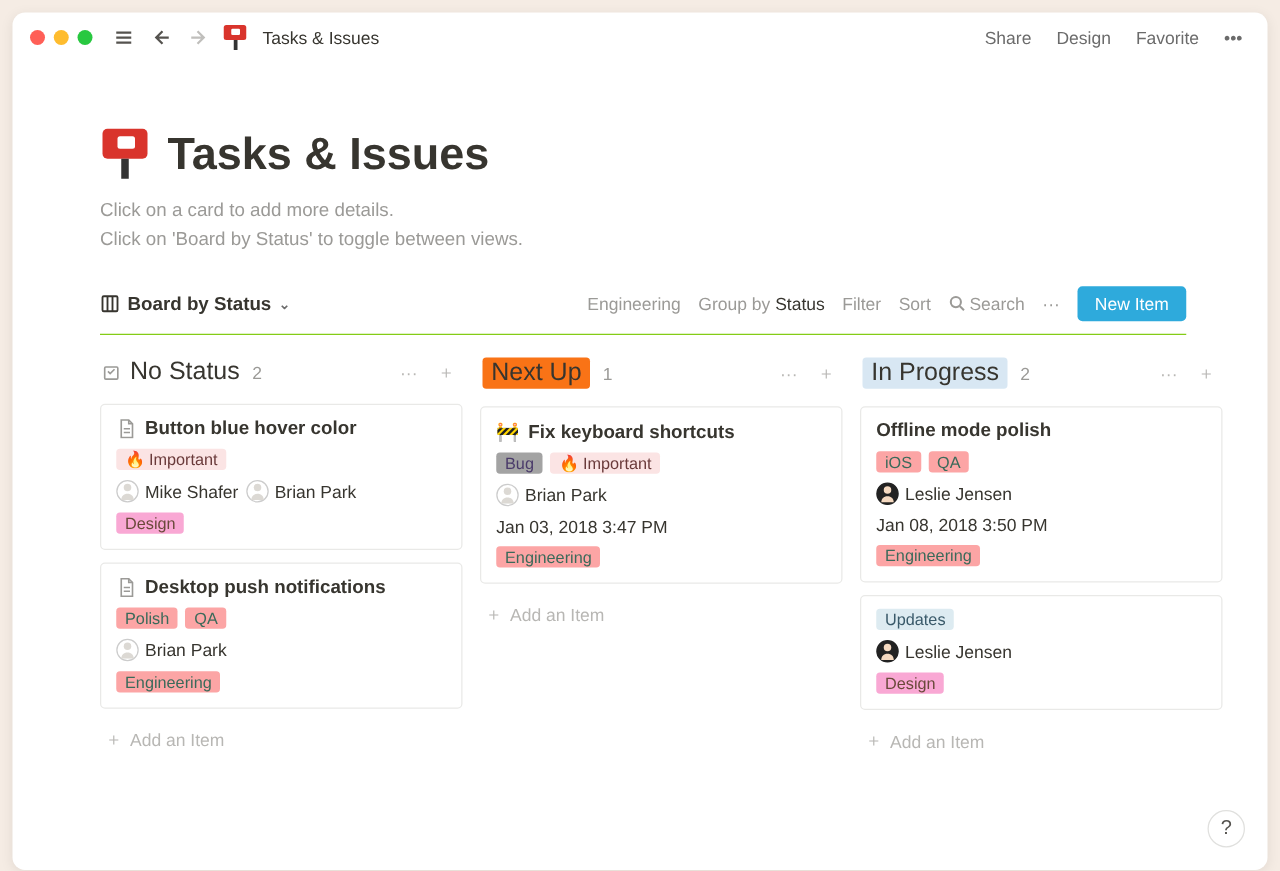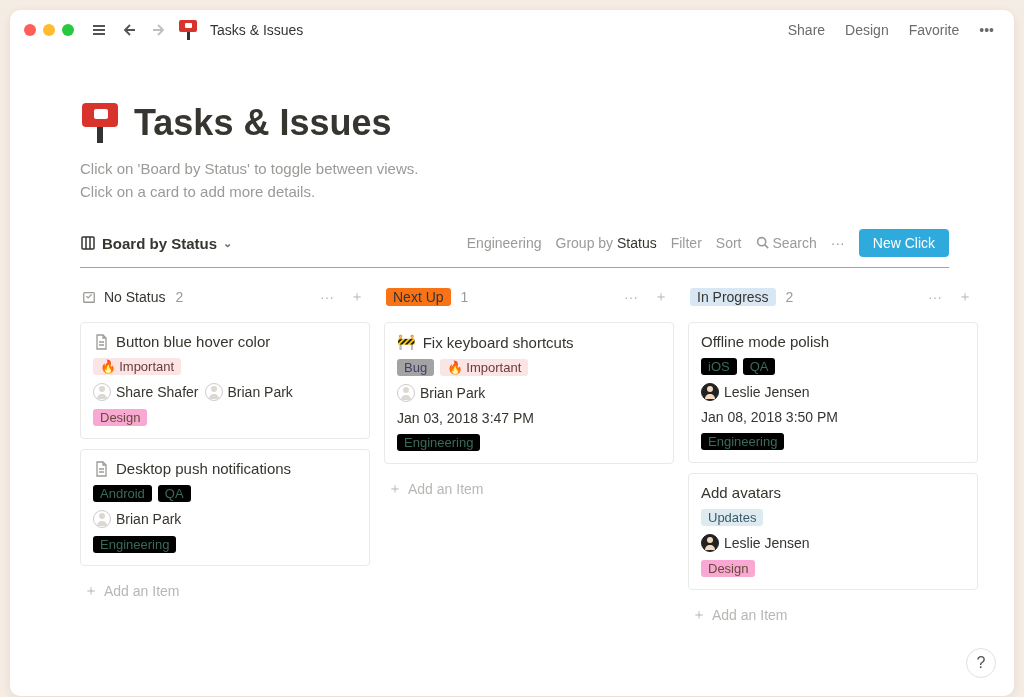--- a/index.html
+++ b/index.html
@@ -57,38 +57,38 @@
   font-size: 14px; cursor: pointer;
 }
 .board {
   display: flex; gap: 14px; margin-top: 14px;
 }
 .col { width: 290px; flex-shrink: 0; }
 .col-head {
   display: flex; align-items: center; gap: 8px; padding: 4px 2px; margin-bottom: 10px;
 }
 .col-icon { color: #9b9a97; }
-.col-name { font-size: 14px; color: #37352f; }
+.col-name { font-size: 20px; color: #37352f; }
 .col-name.chip { background: #f97316; padding: 1px 7px; border-radius: 3px; }
 .col-name.chip.blue { background: #d8e7f3; text-align: center; }
 .col-count { color: #9b9a97; font-size: 14px; margin-left: 2px; }
 .col-head .sp { flex: 1; }
 .col-act { color: #b8b7b4; cursor: pointer; font-size: 14px; padding: 2px 4px; }
 .card {
   border: 1px solid #e9e9e7; border-radius: 4px; padding: 10px 12px 12px;
   margin-bottom: 10px; background: #fff; cursor: pointer;
 }
-.card-title { display: flex; align-items: center; gap: 7px; font-weight: 400; font-size: 15px; color: #37352f; margin-bottom: 8px; }
+.card-title { display: flex; align-items: center; gap: 7px; font-weight: 700; font-size: 15px; color: #37352f; margin-bottom: 8px; }
 .card-title .cic { color: #9b9a97; flex-shrink: 0; }
 .tags { display: flex; gap: 6px; flex-wrap: wrap; margin-bottom: 8px; }
 .tag { font-size: 13px; padding: 1px 7px; border-radius: 3px; display: inline-flex; align-items: center; gap: 3px; }
 .tag.red { background: #fbe4e4; color: #6a3a3a; }
 .tag.purple { background: #a3a3a3; color: #4a3a6a; }
 .tag.orange { background: #f9a8d4; color: #6a4a3a; }
-.tag.green { background: #000000; color: #3a6a5a; }
+.tag.green { background: #fca5a5; color: #3a6a5a; }
 .tag.blue { background: #ddebf1; color: #3a5a6a; }
 .people { display: flex; align-items: center; gap: 6px; margin-bottom: 8px; font-size: 14px; color: #37352f; flex-wrap: wrap; }
 .person { display: flex; align-items: center; gap: 5px; }
 .av { width: 18px; height: 18px; border-radius: 50%; background: #fff; border: 1px solid #ccc; display: inline-flex; align-items: center; justify-content: center; }
 .av svg { width: 12px; height: 14px; }
 .av.dark { background: #222; border-color: #222; }
 .av.dark svg { fill: #f5d9c0; }
 .ts { font-size: 14px; color: #37352f; margin-bottom: 8px; }
 .card .tags:last-child, .card .people:last-child, .card .ts:last-child { margin-bottom: 0; }
 .add-item { color: #b8b7b4; font-size: 14px; padding: 6px 4px; cursor: pointer; display: flex; align-items: center; gap: 6px; }
@@ -148,22 +148,22 @@
   <div class="page">
     <div class="page-head">
       <span class="mailbox-icon mailbox-lg">
           <span class="top"></span>
           <span class="hole"></span>
           <span class="pole"></span>
         </span>
       <h1 class="page-title">Tasks &amp; Issues</h1>
     </div>
     <div class="page-desc">
+      <div>Click on a card to add more details.</div>
       <div>Click on 'Board by Status' to toggle between views.</div>
-      <div>Click on a card to add more details.</div>
     </div>
 
     <div class="view-bar">
       <div class="view-name">
         <svg width="16" height="16" viewBox="0 0 16 16" fill="none" stroke="#37352f" stroke-width="1.5">
             <rect x="2" y="2" width="12" height="12" rx="1"></rect>
             <path d="M6 2v12M10 2v12"></path>
           </svg>
         <span>Board by Status</span>
         <span class="chev">⌄</span>
@@ -174,21 +174,21 @@
       <span class="vb-act">Filter</span>
       <span class="vb-act">Sort</span>
       <span class="vb-act">
         <svg width="13" height="13" viewBox="0 0 16 16" fill="none" stroke="#9b9a97" stroke-width="2" style="vertical-align:-1px">
             <circle cx="7" cy="7" r="5"></circle>
             <path d="M11 11l4 4"></path>
           </svg>
         <span>Search</span>
       </span>
       <span class="vb-act">···</span>
-      <span class="new-btn">New Click</span>
+      <span class="new-btn">New Item</span>
     </div>
 
     <div class="board">
 
       <div class="col">
         <div class="col-head">
           <svg width="14" height="14" viewBox="0 0 16 16" fill="none" stroke="#9b9a97" stroke-width="1.5" class="col-icon">
               <rect x="2" y="3" width="12" height="11" rx="1"></rect>
               <path d="M5 7l2 2 4-4"></path>
             </svg>
@@ -214,21 +214,21 @@
               </span>
           </div>
           <div class="people">
             <span class="person">
                 <span class="av">
                   <svg viewBox="0 0 12 14">
                     <circle cx="6" cy="4" r="3" fill="#dcd9d4"></circle>
                     <path d="M1 14c0-3 2-5 5-5s5 2 5 5" fill="#dcd9d4"></path>
                   </svg>
                 </span>
-                <span>Share Shafer</span>
+                <span>Mike Shafer</span>
               </span>
             <span class="person">
                 <span class="av">
                   <svg viewBox="0 0 12 14">
                     <circle cx="6" cy="4" r="3" fill="#dcd9d4"></circle>
                     <path d="M1 14c0-3 2-5 5-5s5 2 5 5" fill="#dcd9d4"></path>
                   </svg>
                 </span>
                 <span>Brian Park</span>
               </span>
@@ -240,21 +240,21 @@
 
         <div class="card">
           <div class="card-title">
             <svg width="16" height="16" viewBox="0 0 16 16" fill="none" stroke="#9b9a97" stroke-width="1.3" class="cic">
                 <path d="M4 1h6l3 3v11H4z"></path>
                 <path d="M10 1v3h3M6 8h5M6 11h5"></path>
               </svg>
             <span>Desktop push notifications</span>
           </div>
           <div class="tags">
-            <span class="tag green">Android</span>
+            <span class="tag green">Polish</span>
             <span class="tag green">QA</span>
           </div>
           <div class="people">
             <span class="person">
                 <span class="av">
                   <svg viewBox="0 0 12 14">
                     <circle cx="6" cy="4" r="3" fill="#dcd9d4"></circle>
                     <path d="M1 14c0-3 2-5 5-5s5 2 5 5" fill="#dcd9d4"></path>
                   </svg>
                 </span>
@@ -344,23 +344,20 @@
                 <span>Leslie Jensen</span>
               </span>
           </div>
           <div class="ts">Jan 08, 2018 3:50 PM</div>
           <div class="tags">
             <span class="tag green">Engineering</span>
           </div>
         </div>
 
         <div class="card">
-          <div class="card-title">
-            <span>Add avatars</span>
-          </div>
           <div class="tags">
             <span class="tag blue">Updates</span>
           </div>
           <div class="people">
             <span class="person">
                 <span class="av dark">
                   <svg viewBox="0 0 12 14">
                     <circle cx="6" cy="4" r="3"></circle>
                     <path d="M1 14c0-3 2-5 5-5s5 2 5 5"></path>
                   </svg>

